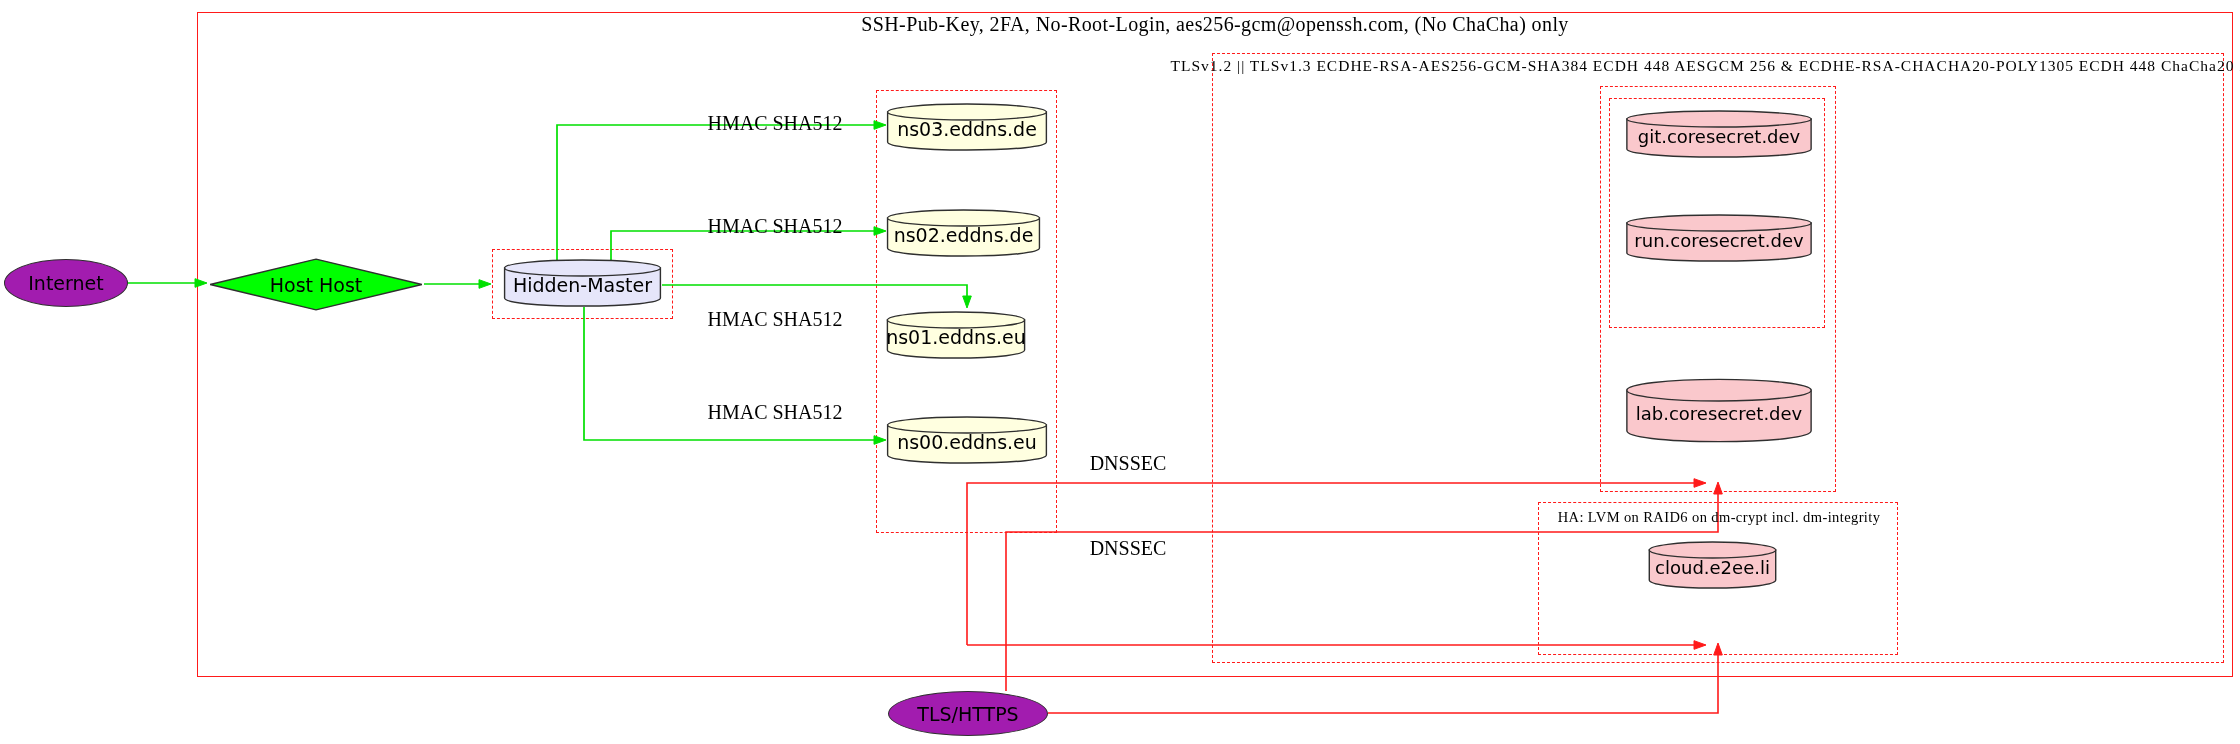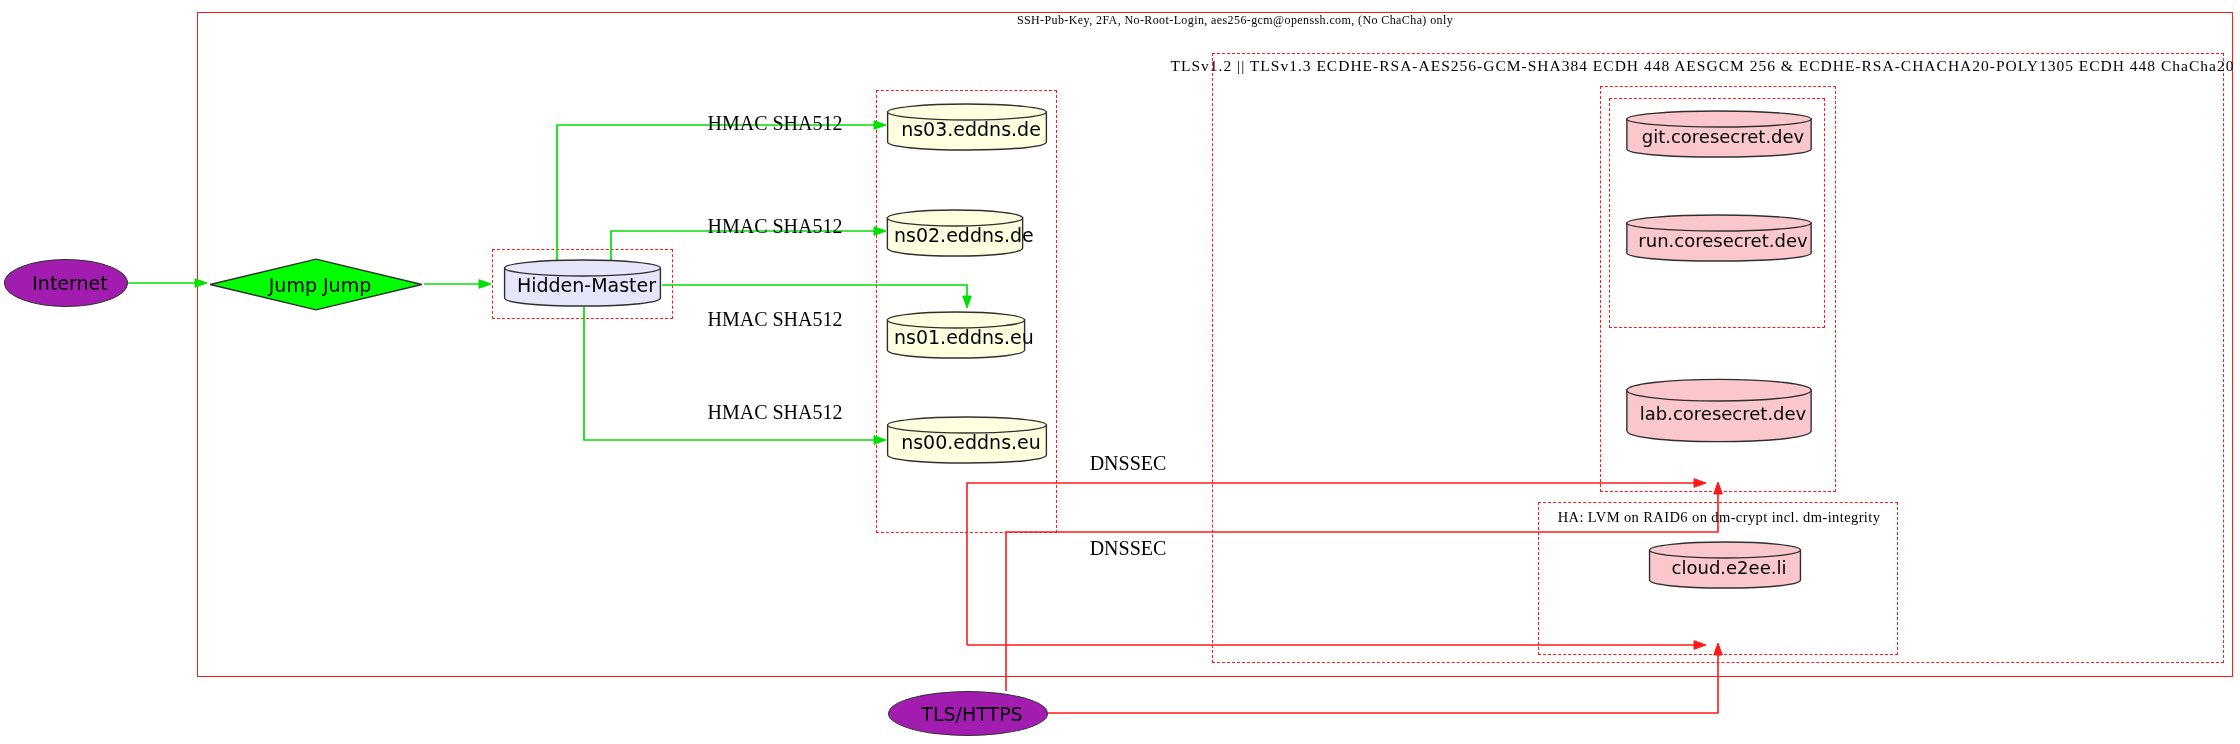--- a/index.html
+++ b/index.html
@@ -5,29 +5,29 @@
   html,body{margin:0;padding:0;background:#ffffff;}
   #stage{position:relative;width:2240px;height:744px;background:#ffffff;overflow:hidden;
          font-family:"DejaVu Sans",sans-serif;}
   
   .box{position:absolute;box-sizing:border-box;}
   .solid-red{border:1.6px solid #ff1a1a;}
   .dash-red{border:1.5px dashed #ff1a1a;}
   
   .clabel{position:absolute;transform:translateX(-50%);white-space:nowrap;
           font-family:"Liberation Serif","DejaVu Serif",serif;color:#000;z-index:5;}
-  .ssh-lab{font-size:12px;letter-spacing:0.4px;margin-left:20px;}
+  .ssh-lab{font-size:20px;letter-spacing:0.4px;}
   .tls-lab{font-size:15.5px;letter-spacing:1px;}
   .ha-lab{font-size:14.5px;letter-spacing:0.4px;}
   .elabel{position:absolute;transform:translate(-50%,-50%);white-space:nowrap;
           font-family:"Liberation Serif","DejaVu Serif",serif;font-size:20px;color:#000;z-index:5;}
   
   .node{position:absolute;z-index:4;}
   .nlabel{position:absolute;left:0;right:0;text-align:center;white-space:nowrap;
-          color:#000;font-family:"DejaVu Sans",sans-serif;margin-left:8px;}
+          color:#000;font-family:"DejaVu Sans",sans-serif;}
   .ellipse-node{border:1.5px solid #2f2f2f;border-radius:50%;display:flex;
                 align-items:center;justify-content:center;box-sizing:border-box;}
   .blue{background:#a21caf;}
   .ellipse-node .nlabel{position:static;font-size:19px;}
   .shape-svg{position:absolute;left:0;top:0;width:100%;height:100%;overflow:visible;}
   .cyl .nlabel{top:54%;transform:translateY(-50%);font-size:19px;}
   .cyl.f18 .nlabel{font-size:18px;}
   .cyl svg path,.cyl svg ellipse{stroke:#2f2f2f;stroke-width:1.4;vector-effect:non-scaling-stroke;}
   .cyl.yellow svg path,.cyl.yellow svg ellipse{fill:#ffffe0;}
   .cyl.lavender svg path,.cyl.lavender svg ellipse{fill:#e6e6fa;}
@@ -111,40 +111,40 @@
   </svg>
 
   <div class="node ellipse-node blue" style="left:4px;top:259px;width:124px;height:48px;">
     <span class="nlabel">Internet</span>
   </div>
 
   <div class="node diamond" style="left:208px;top:258px;width:216px;height:53px;">
     <svg class="shape-svg" viewBox="0 0 100 48" preserveAspectRatio="none">
       <polygon points="50,1 99,24 50,47 1,24"></polygon>
     </svg>
-    <span class="nlabel">Jump Jump</span>
+    <span class="nlabel">Host Host</span>
   </div>
 
   <div class="node cyl lavender" style="left:503px;top:259px;width:159px;height:48px;">
     <svg class="shape-svg" viewBox="0 0 100 48" preserveAspectRatio="none">
       <path d="M1,9 L1,39 C1,43.5 20,47 50,47 C80,47 99,43.5 99,39 L99,9 Z"></path>
       <ellipse cx="50" cy="9" rx="49" ry="8"></ellipse>
     </svg>
     <span class="nlabel">Hidden-Master</span>
   </div>
 
   <div class="node cyl yellow" style="left:886px;top:103px;width:162px;height:48px;">
     <svg class="shape-svg" viewBox="0 0 100 48" preserveAspectRatio="none">
       <path d="M1,9 L1,39 C1,43.5 20,47 50,47 C80,47 99,43.5 99,39 L99,9 Z"></path>
       <ellipse cx="50" cy="9" rx="49" ry="8"></ellipse>
     </svg>
     <span class="nlabel">ns03.eddns.de</span>
   </div>
 
-  <div class="node cyl yellow" style="left:886px;top:209px;width:138px;height:48px;border-radius:11px;">
+  <div class="node cyl yellow" style="left:886px;top:209px;width:155px;height:48px;border-radius:11px;">
     <svg class="shape-svg" viewBox="0 0 100 48" preserveAspectRatio="none">
       <path d="M1,9 L1,39 C1,43.5 20,47 50,47 C80,47 99,43.5 99,39 L99,9 Z"></path>
       <ellipse cx="50" cy="9" rx="49" ry="8"></ellipse>
     </svg>
     <span class="nlabel">ns02.eddns.de</span>
   </div>
 
   <div class="node cyl yellow" style="left:886px;top:311px;width:140px;height:48px;">
     <svg class="shape-svg" viewBox="0 0 100 48" preserveAspectRatio="none">
       <path d="M1,9 L1,39 C1,43.5 20,47 50,47 C80,47 99,43.5 99,39 L99,9 Z"></path>
@@ -178,21 +178,21 @@
   </div>
 
   <div class="node cyl pink f18" style="left:1625px;top:378px;width:188px;height:65px;">
     <svg class="shape-svg" viewBox="0 0 100 48" preserveAspectRatio="none">
       <path d="M1,9 L1,39 C1,43.5 20,47 50,47 C80,47 99,43.5 99,39 L99,9 Z"></path>
       <ellipse cx="50" cy="9" rx="49" ry="8"></ellipse>
     </svg>
     <span class="nlabel">lab.coresecret.dev</span>
   </div>
 
-  <div class="node cyl pink f18" style="left:1648px;top:541px;width:154px;height:48px;">
+  <div class="node cyl pink f18" style="left:1648px;top:541px;width:129px;height:48px;">
     <svg class="shape-svg" viewBox="0 0 100 48" preserveAspectRatio="none">
       <path d="M1,9 L1,39 C1,43.5 20,47 50,47 C80,47 99,43.5 99,39 L99,9 Z"></path>
       <ellipse cx="50" cy="9" rx="49" ry="8"></ellipse>
     </svg>
     <span class="nlabel">cloud.e2ee.li</span>
   </div>
 
   <div class="node ellipse-node blue" style="left:888px;top:691px;width:160px;height:45px;">
     <span class="nlabel">TLS/HTTPS</span>
   </div>

